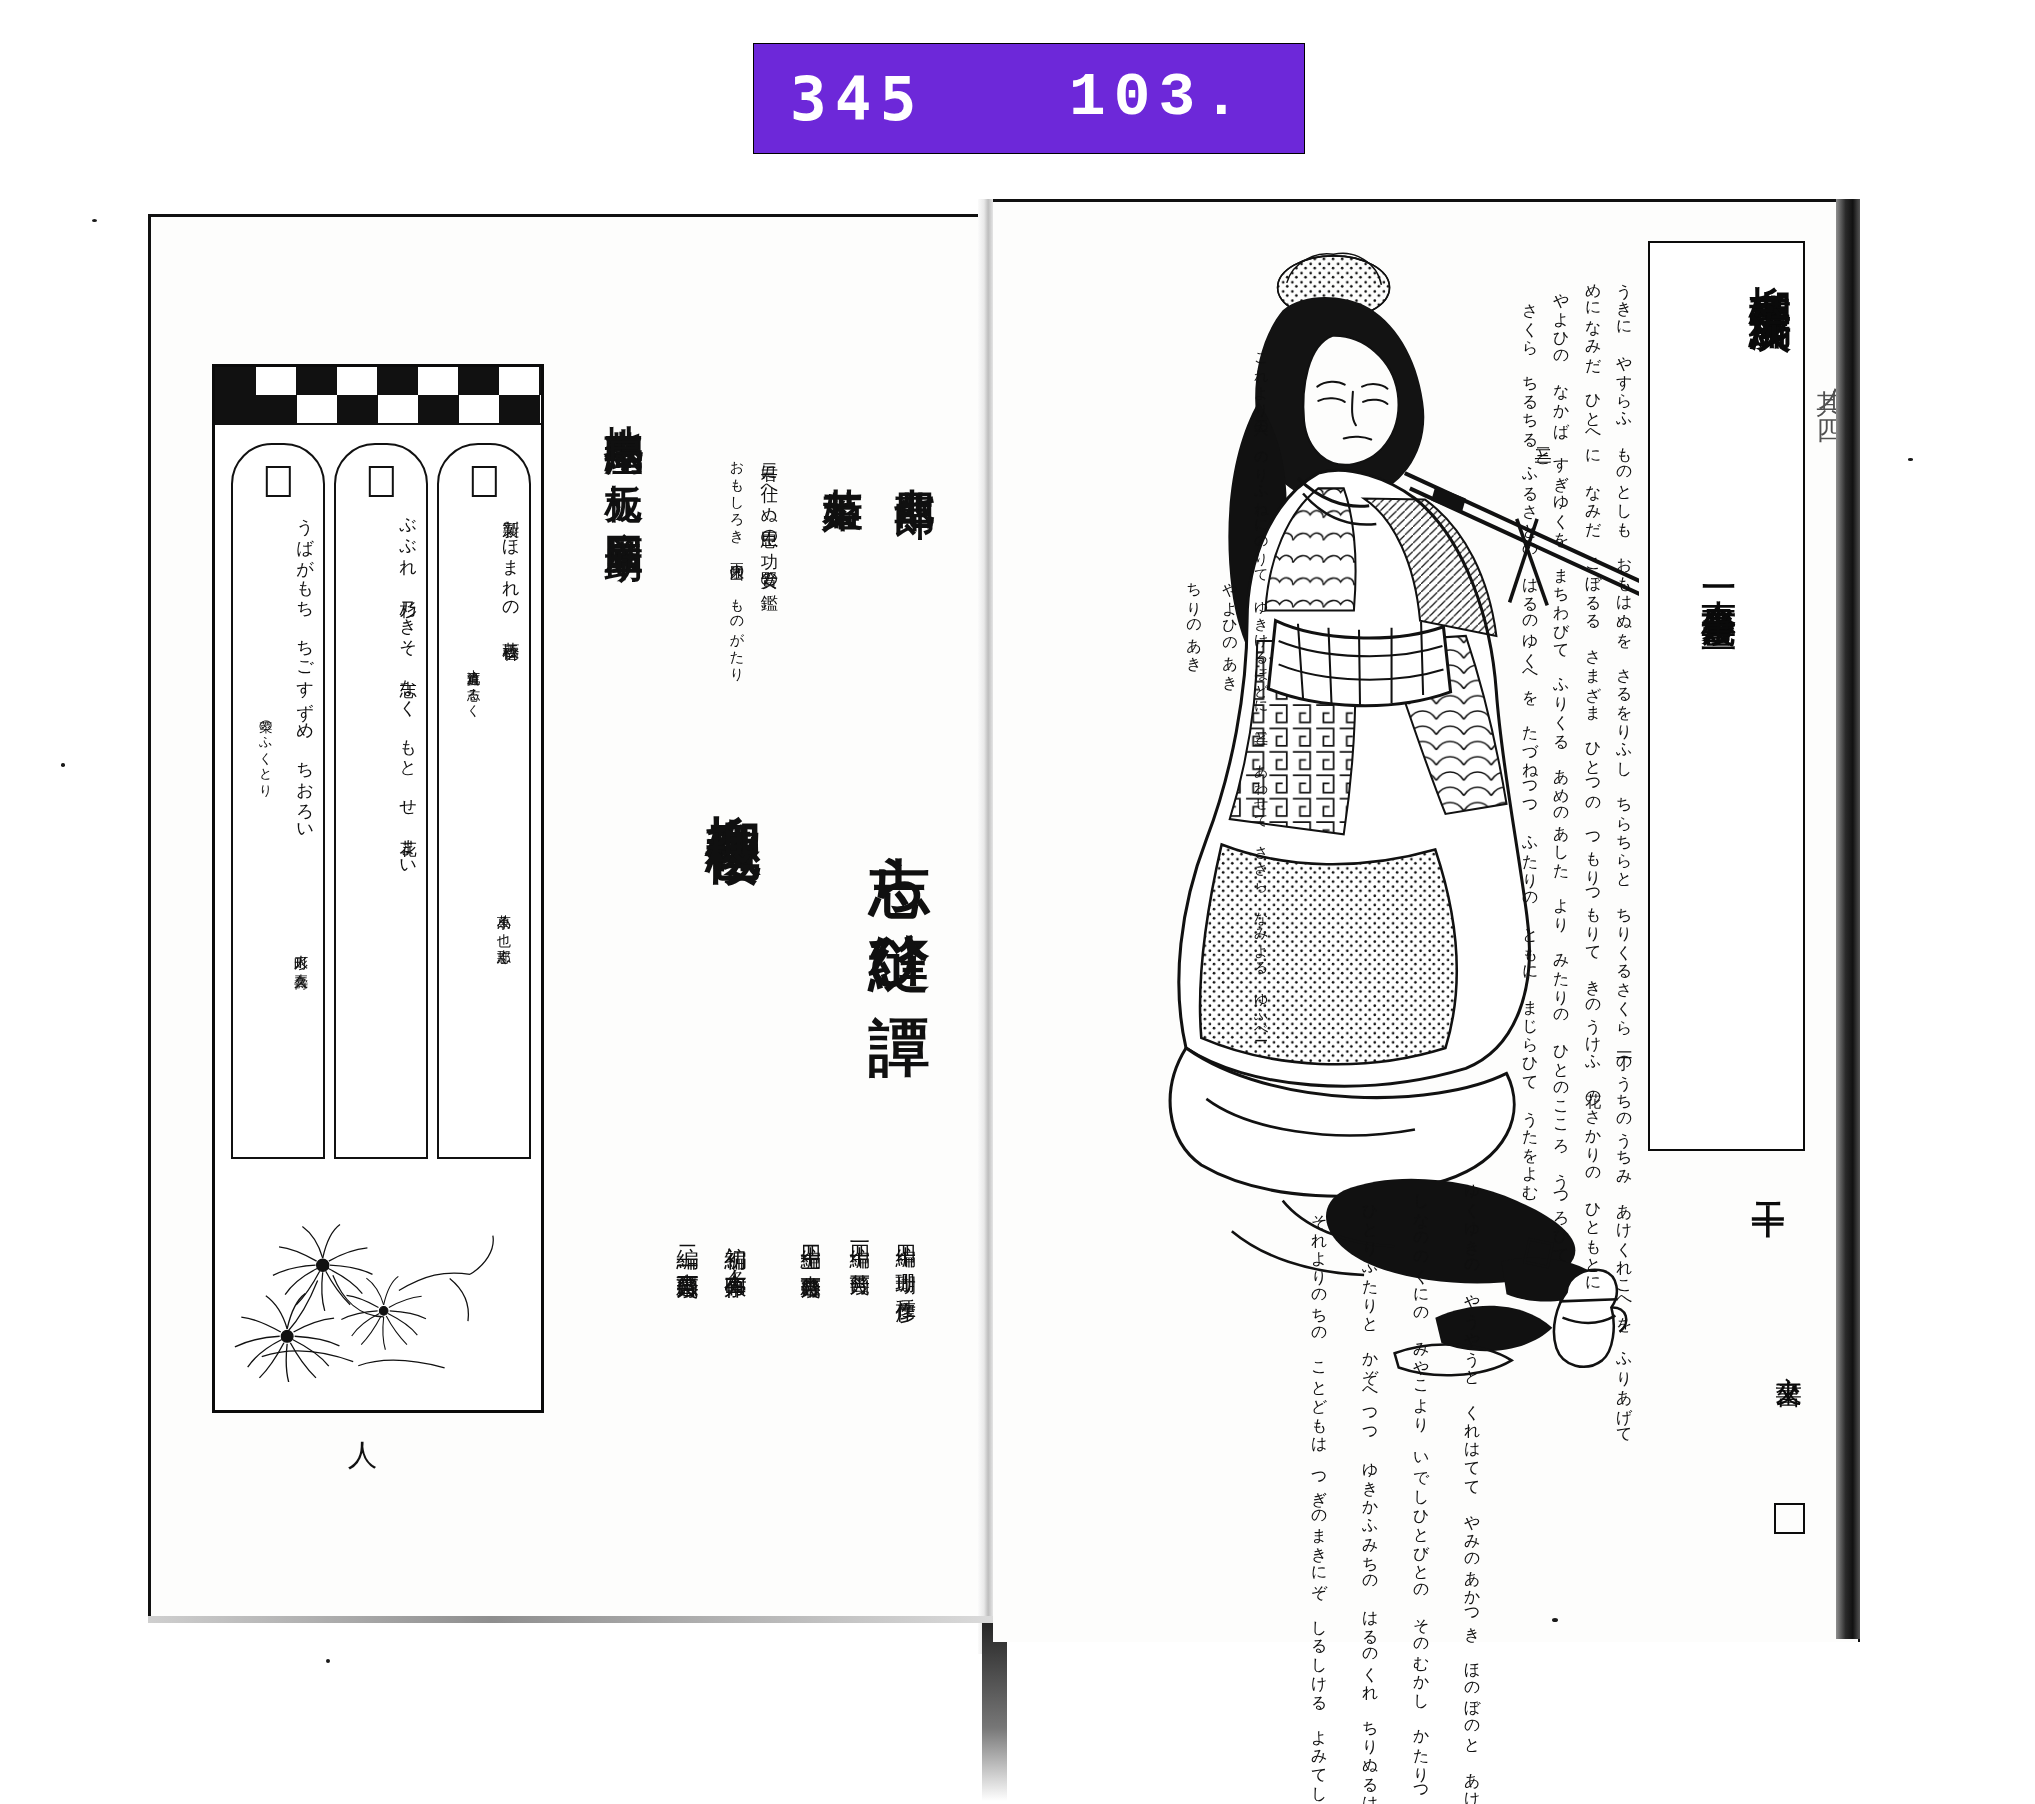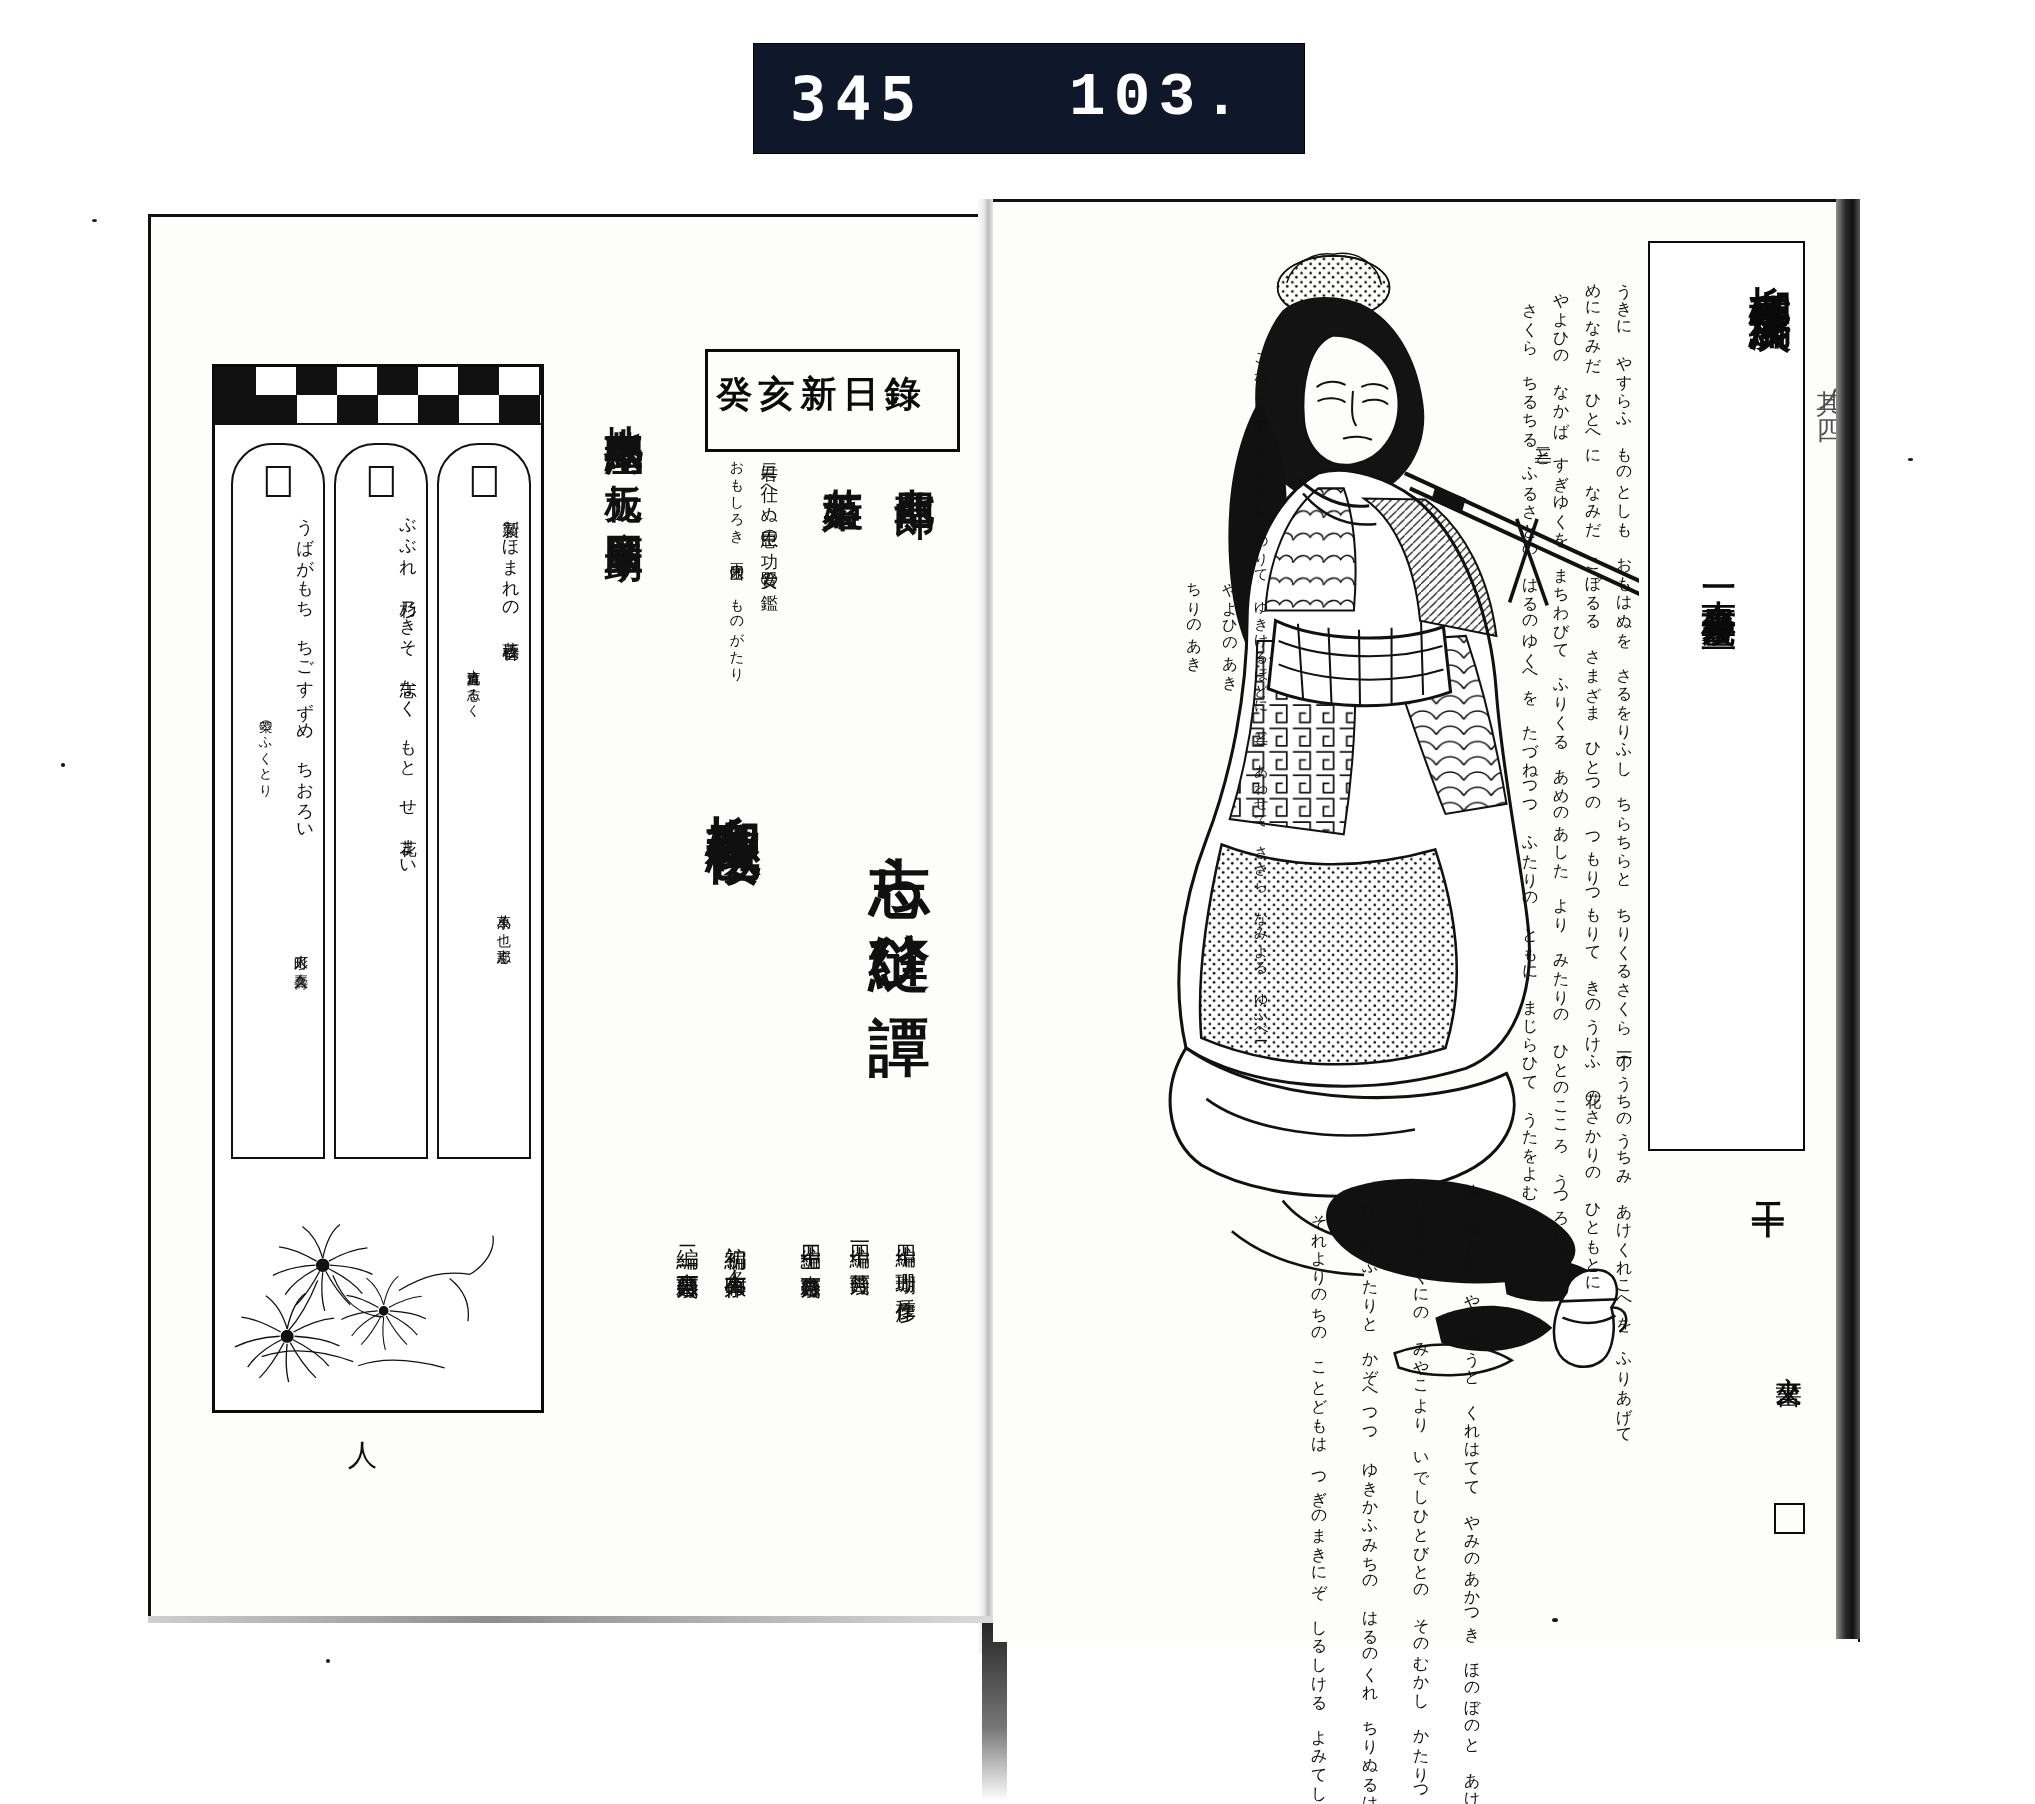--- a/index.html
+++ b/index.html
@@ -15,21 +15,21 @@
     overflow: hidden;
   }
 
   
   #film-header {
     position: absolute;
     left: 753px;
     top: 43px;
     width: 550px;
     height: 109px;
-    background: #0f172a;
+    background: #6d28d9;
     border: 1.5px solid #000;
     text-align: center;
   }
   #film-header .counter {
     position: absolute;
     top: 19.3px;
     color: #ffffff;
     font-family: "DejaVu Sans Mono", monospace;
     font-size: 61px;
     letter-spacing: 8.1px;
@@ -334,23 +334,20 @@
               <path d="M430,176 C460,200 470,230 466,260"></path>
               <path d="M60,330 C120,310 180,318 240,340"></path>
               <path d="M250,348 C300,330 360,336 420,352"></path>
             </g>
           </svg>
         </div>
       </div>
 
       <div id="ad-footer-mark" class="vt">人</div>
 
-      <div id="record-box">
-        <div id="record-title" class="vt-mincho" style="writing-mode:horizontal-tb; right:auto; left:8.1px; top:17.3px;">癸亥新日錄</div>
-      </div>
 
       <div class="big-col vt" style="left:728px; top:224px; font-size:40px; letter-spacing:3.1px;">七草四郎</div>
 
       <div class="big-col vt" style="left:656px; top:224px; font-size:40px; letter-spacing:3.1px;">若菜姫</div>
 
       <div class="big-col vt" style="left:702px; top:575px; font-size:61px; letter-spacing:5.1px;">志ら縫ひ譚</div>
 
       <div class="small-col vt" style="left:728px; top:997px; font-size:20.4px;">四十編 珊瑚 種彦作</div>
       <div class="small-col vt" style="left:682px; top:997px; font-size:20.4px;">四十一編 芳幾画</div>
       <div class="small-col vt" style="left:633px; top:997px; font-size:20.4px;">四十二編 一惠齋芳幾画</div>

